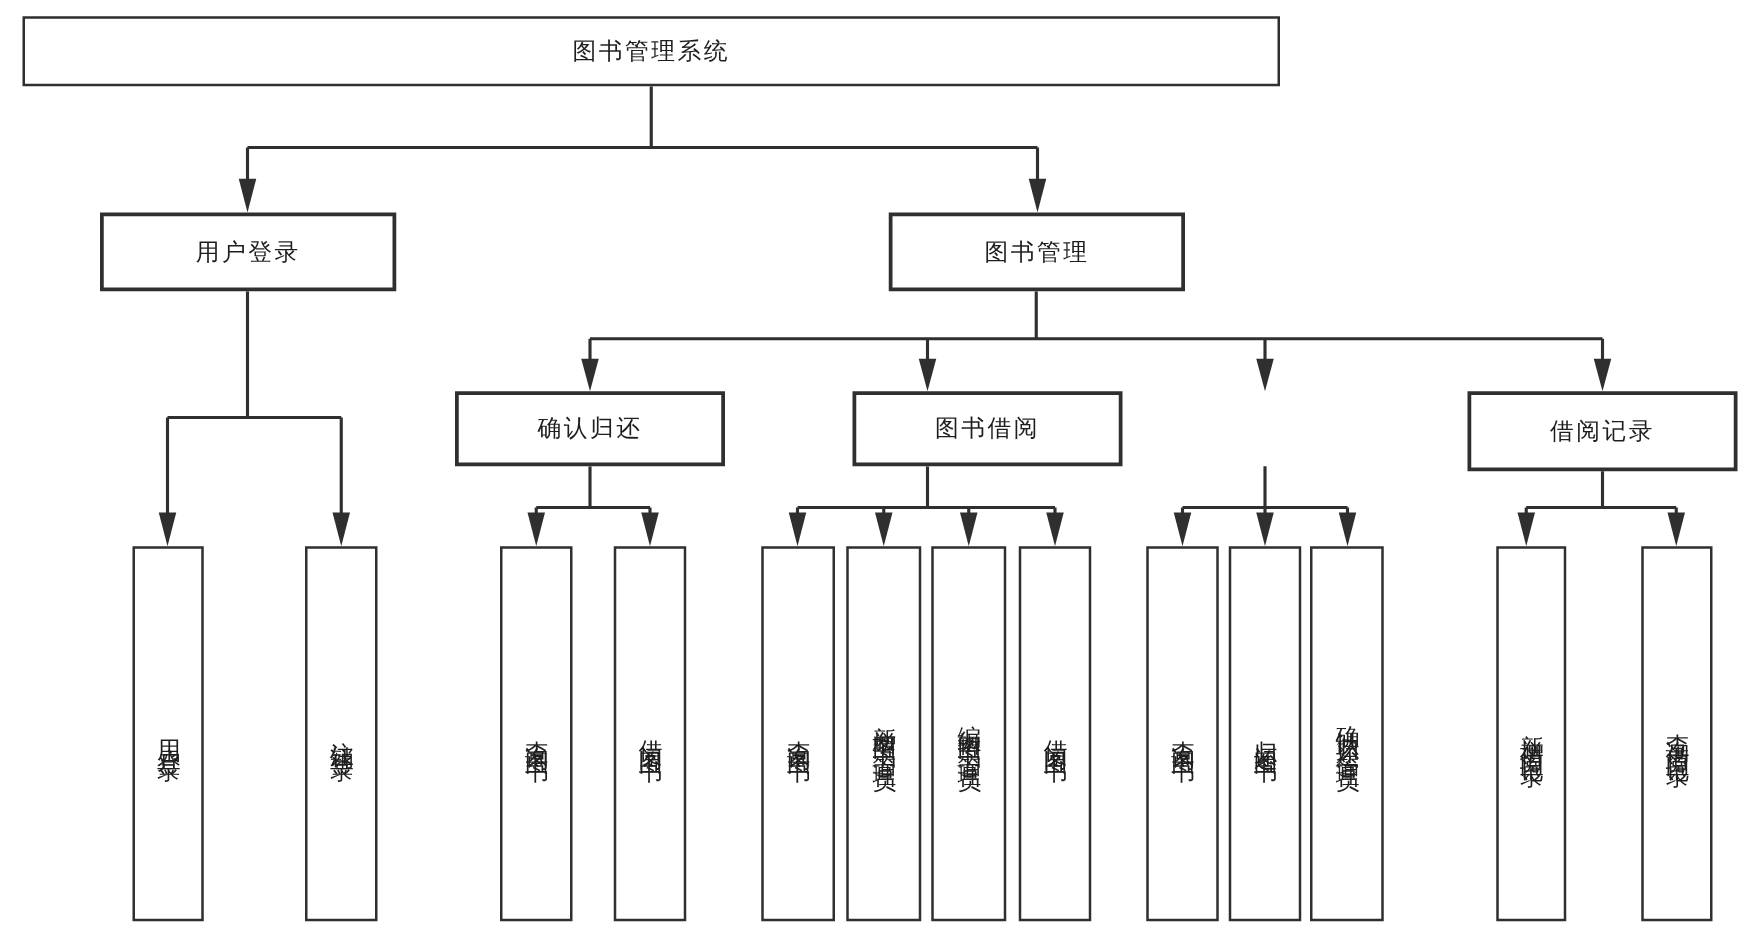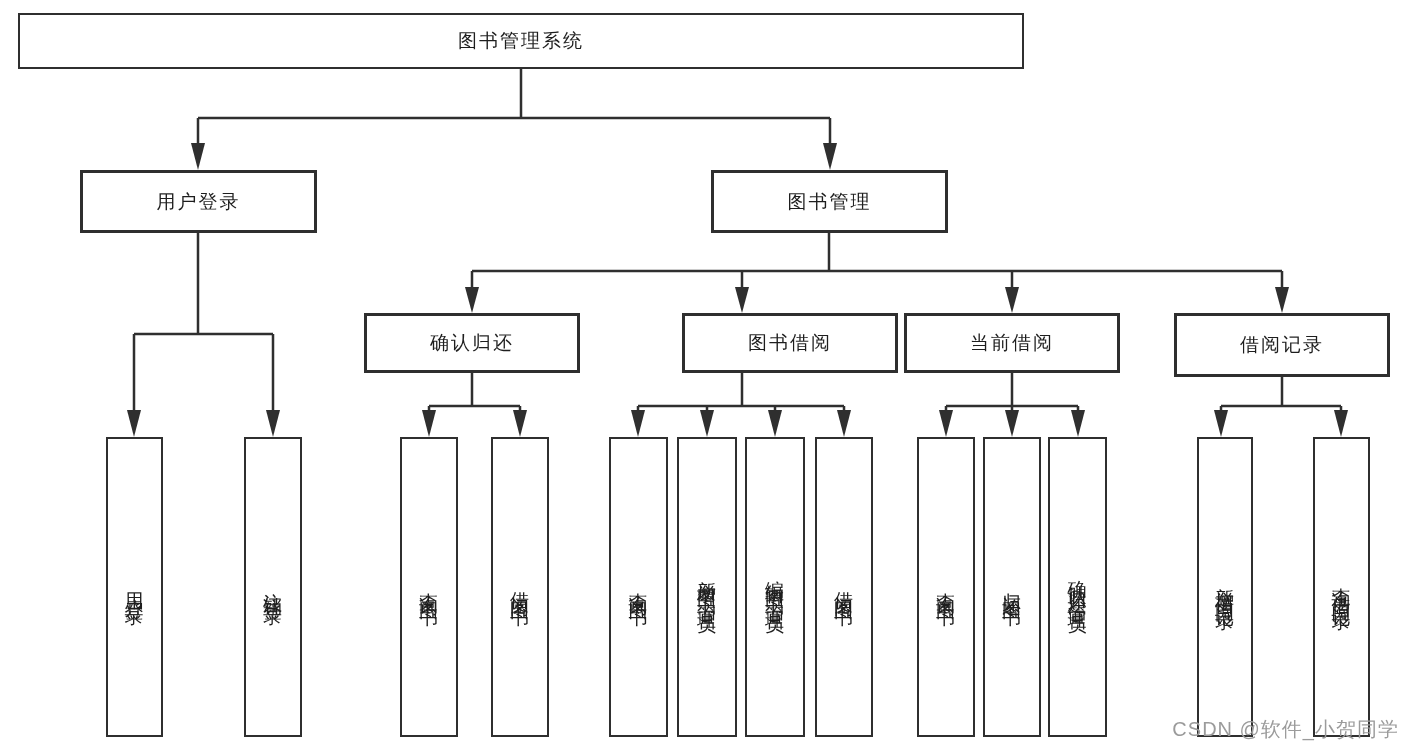--- a/index.html
+++ b/index.html
@@ -95,36 +95,34 @@
     <polygon points="1334,410 1348,410 1341,437"></polygon>
   </svg>
 
   <div class="box root" style="left:18px;top:13px;width:1006px;height:56px;">图书管理系统</div>
 
   <div class="box" style="left:80px;top:170px;width:237px;height:63px;">用户登录</div>
   <div class="box" style="left:711px;top:170px;width:237px;height:63px;">图书管理</div>
 
   <div class="box" style="left:364px;top:313px;width:216px;height:60px;">确认归还</div>
   <div class="box" style="left:634px;top:313px;width:216px;height:60px;margin-left:48px;">图书借阅</div>
-  <div class="box" style="left:904px;top:313px;width:216px;height:60px;">当前借阅</div>
   <div class="box" style="left:1174px;top:313px;width:216px;height:64px;">借阅记录</div>
 
   <div class="vbox" style="left:106px;width:57px;">用户登录</div>
   <div class="vbox" style="left:244px;width:58px;">注销登录</div>
 
   <div class="vbox" style="left:400px;width:58px;">查询图书</div>
   <div class="vbox" style="left:491px;width:58px;">借阅图书</div>
 
   <div class="vbox" style="left:609px;width:59px;">查询图书</div>
   <div class="vbox" style="left:677px;width:60px;">新增图书（管理员）</div>
   <div class="vbox" style="left:745px;width:60px;">编辑图书（管理员）</div>
   <div class="vbox" style="left:815px;width:58px;">借阅图书</div>
 
   <div class="vbox" style="left:917px;width:58px;">查询图书</div>
   <div class="vbox" style="left:983px;width:58px;">归还图书</div>
   <div class="vbox" style="left:1048px;width:59px;">确认归还（管理员）</div>
 
   <div class="vbox" style="left:1197px;width:56px;">新增借阅记录</div>
   <div class="vbox" style="left:1313px;width:57px;">查询借阅记录</div>
 
-  <div class="watermark">CSDN @软件_小贺同学</div>
 
 </div>
 
 </body></html>

